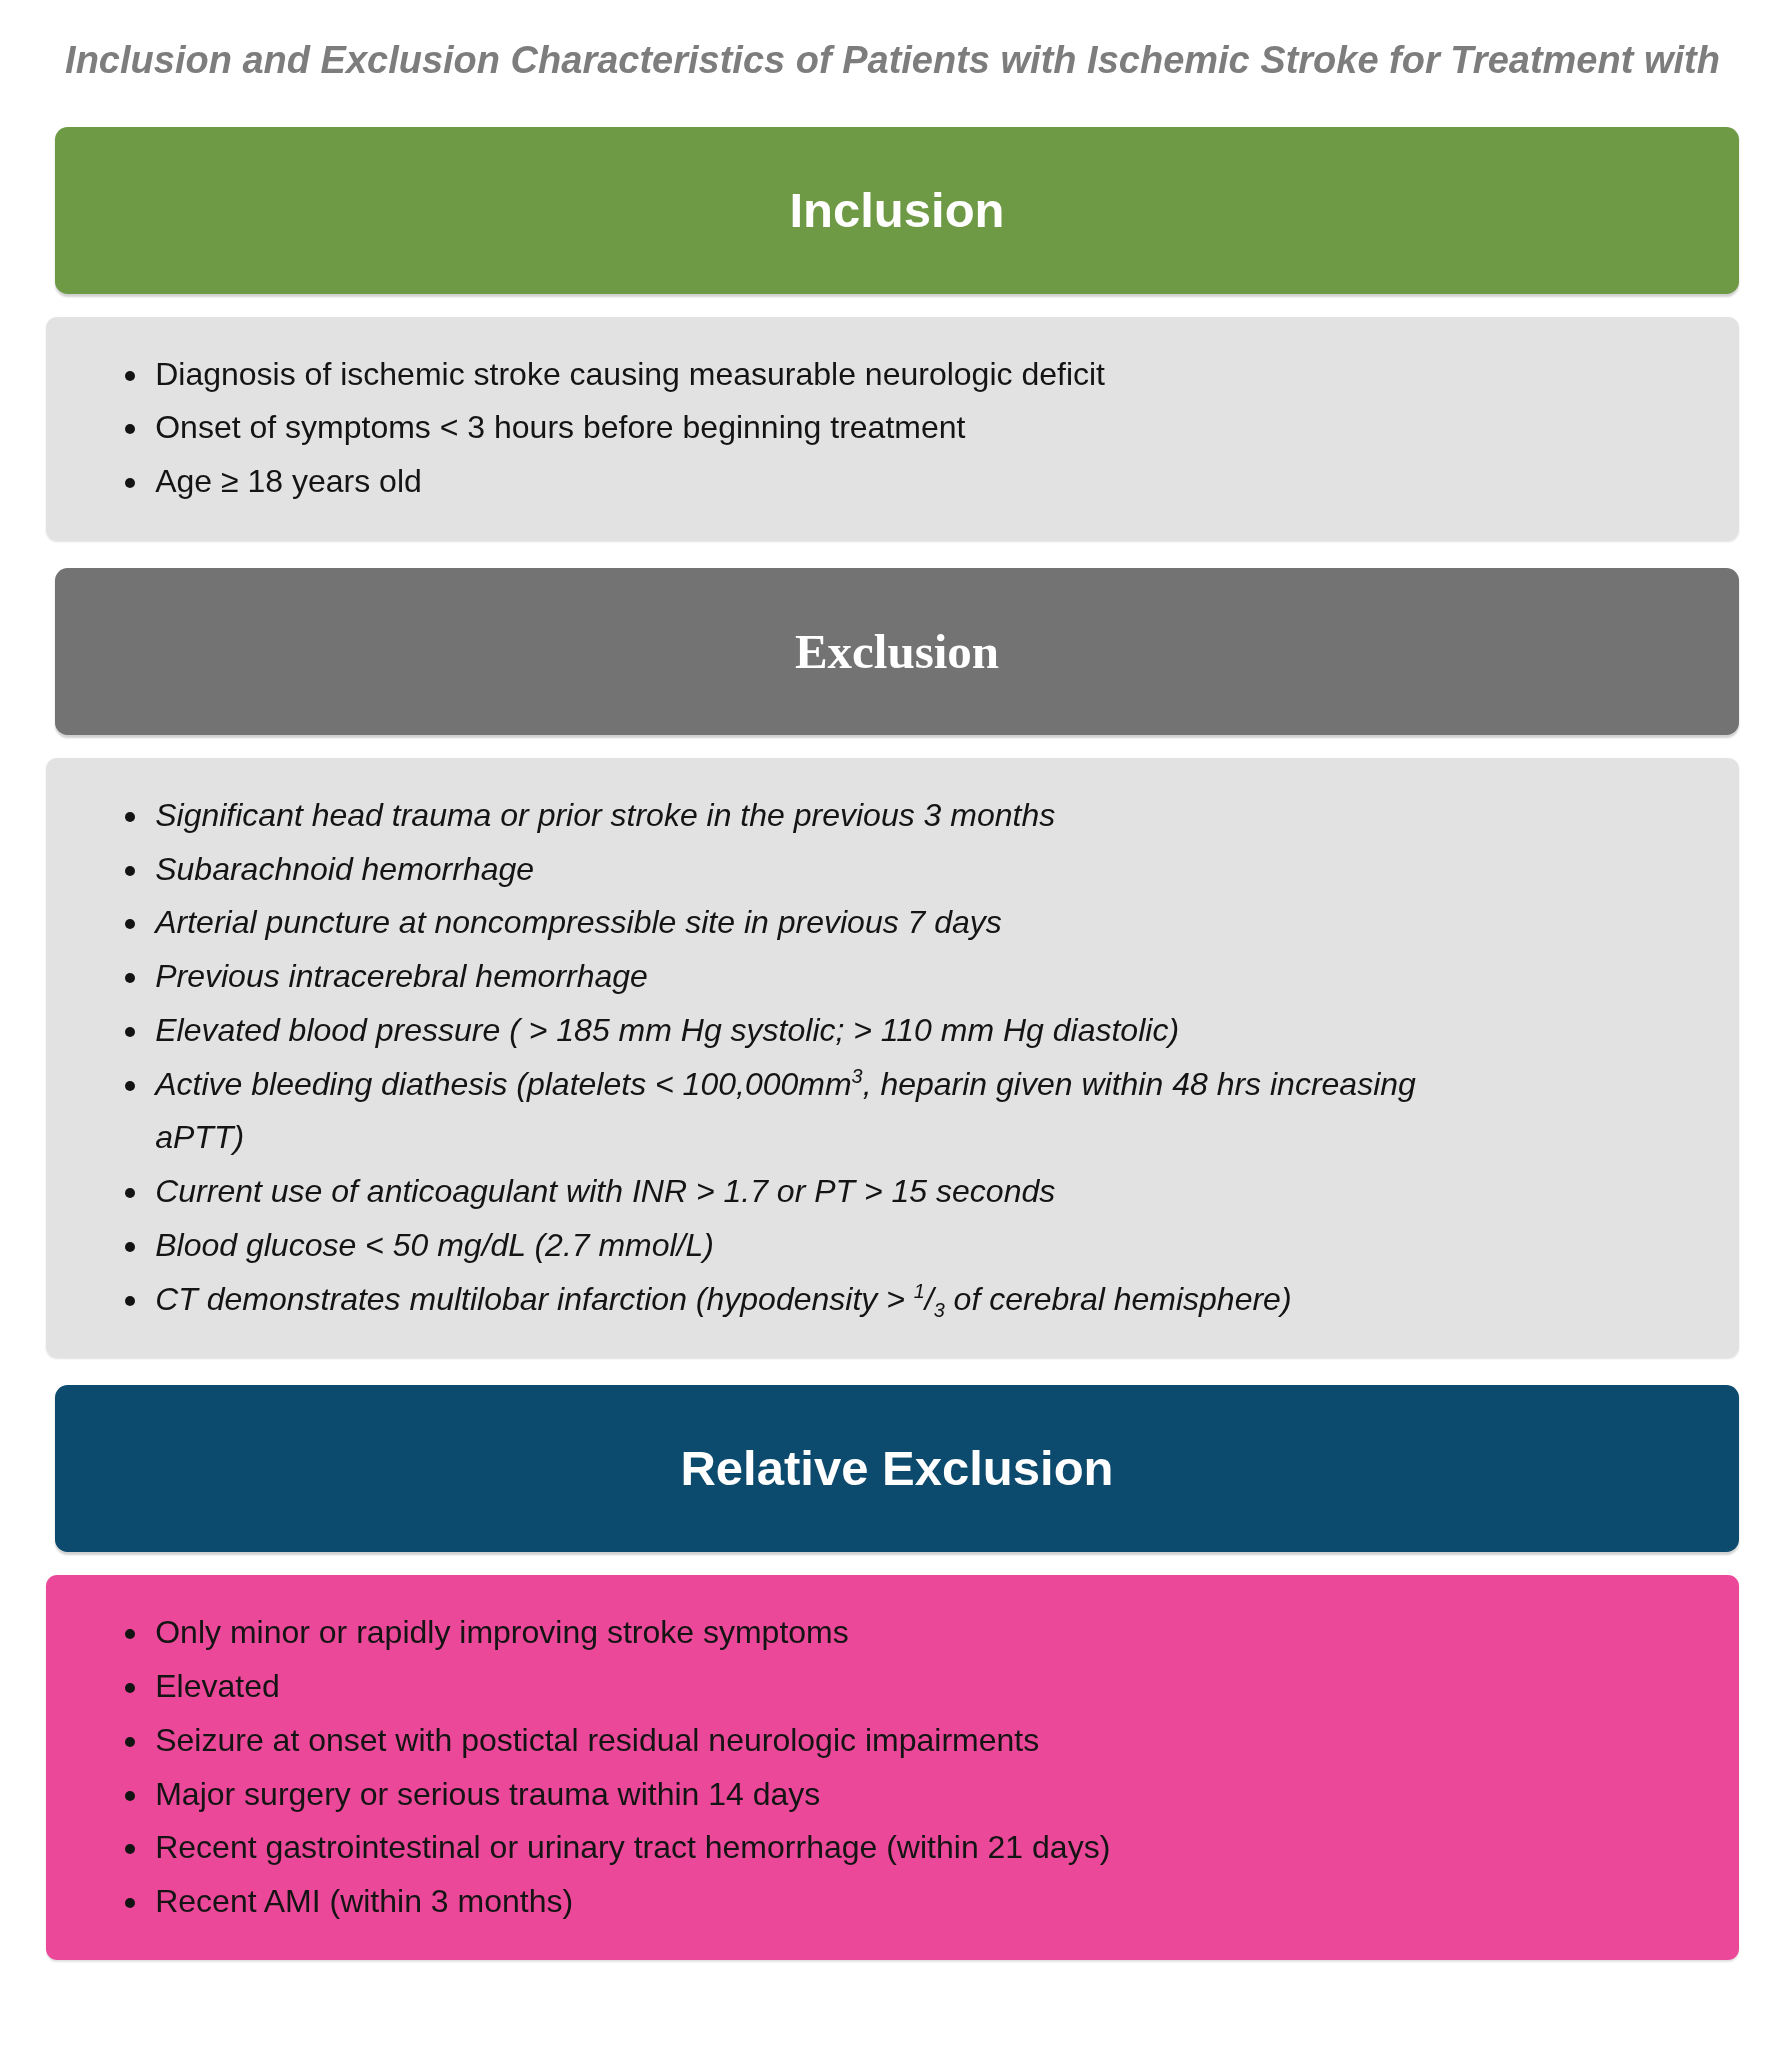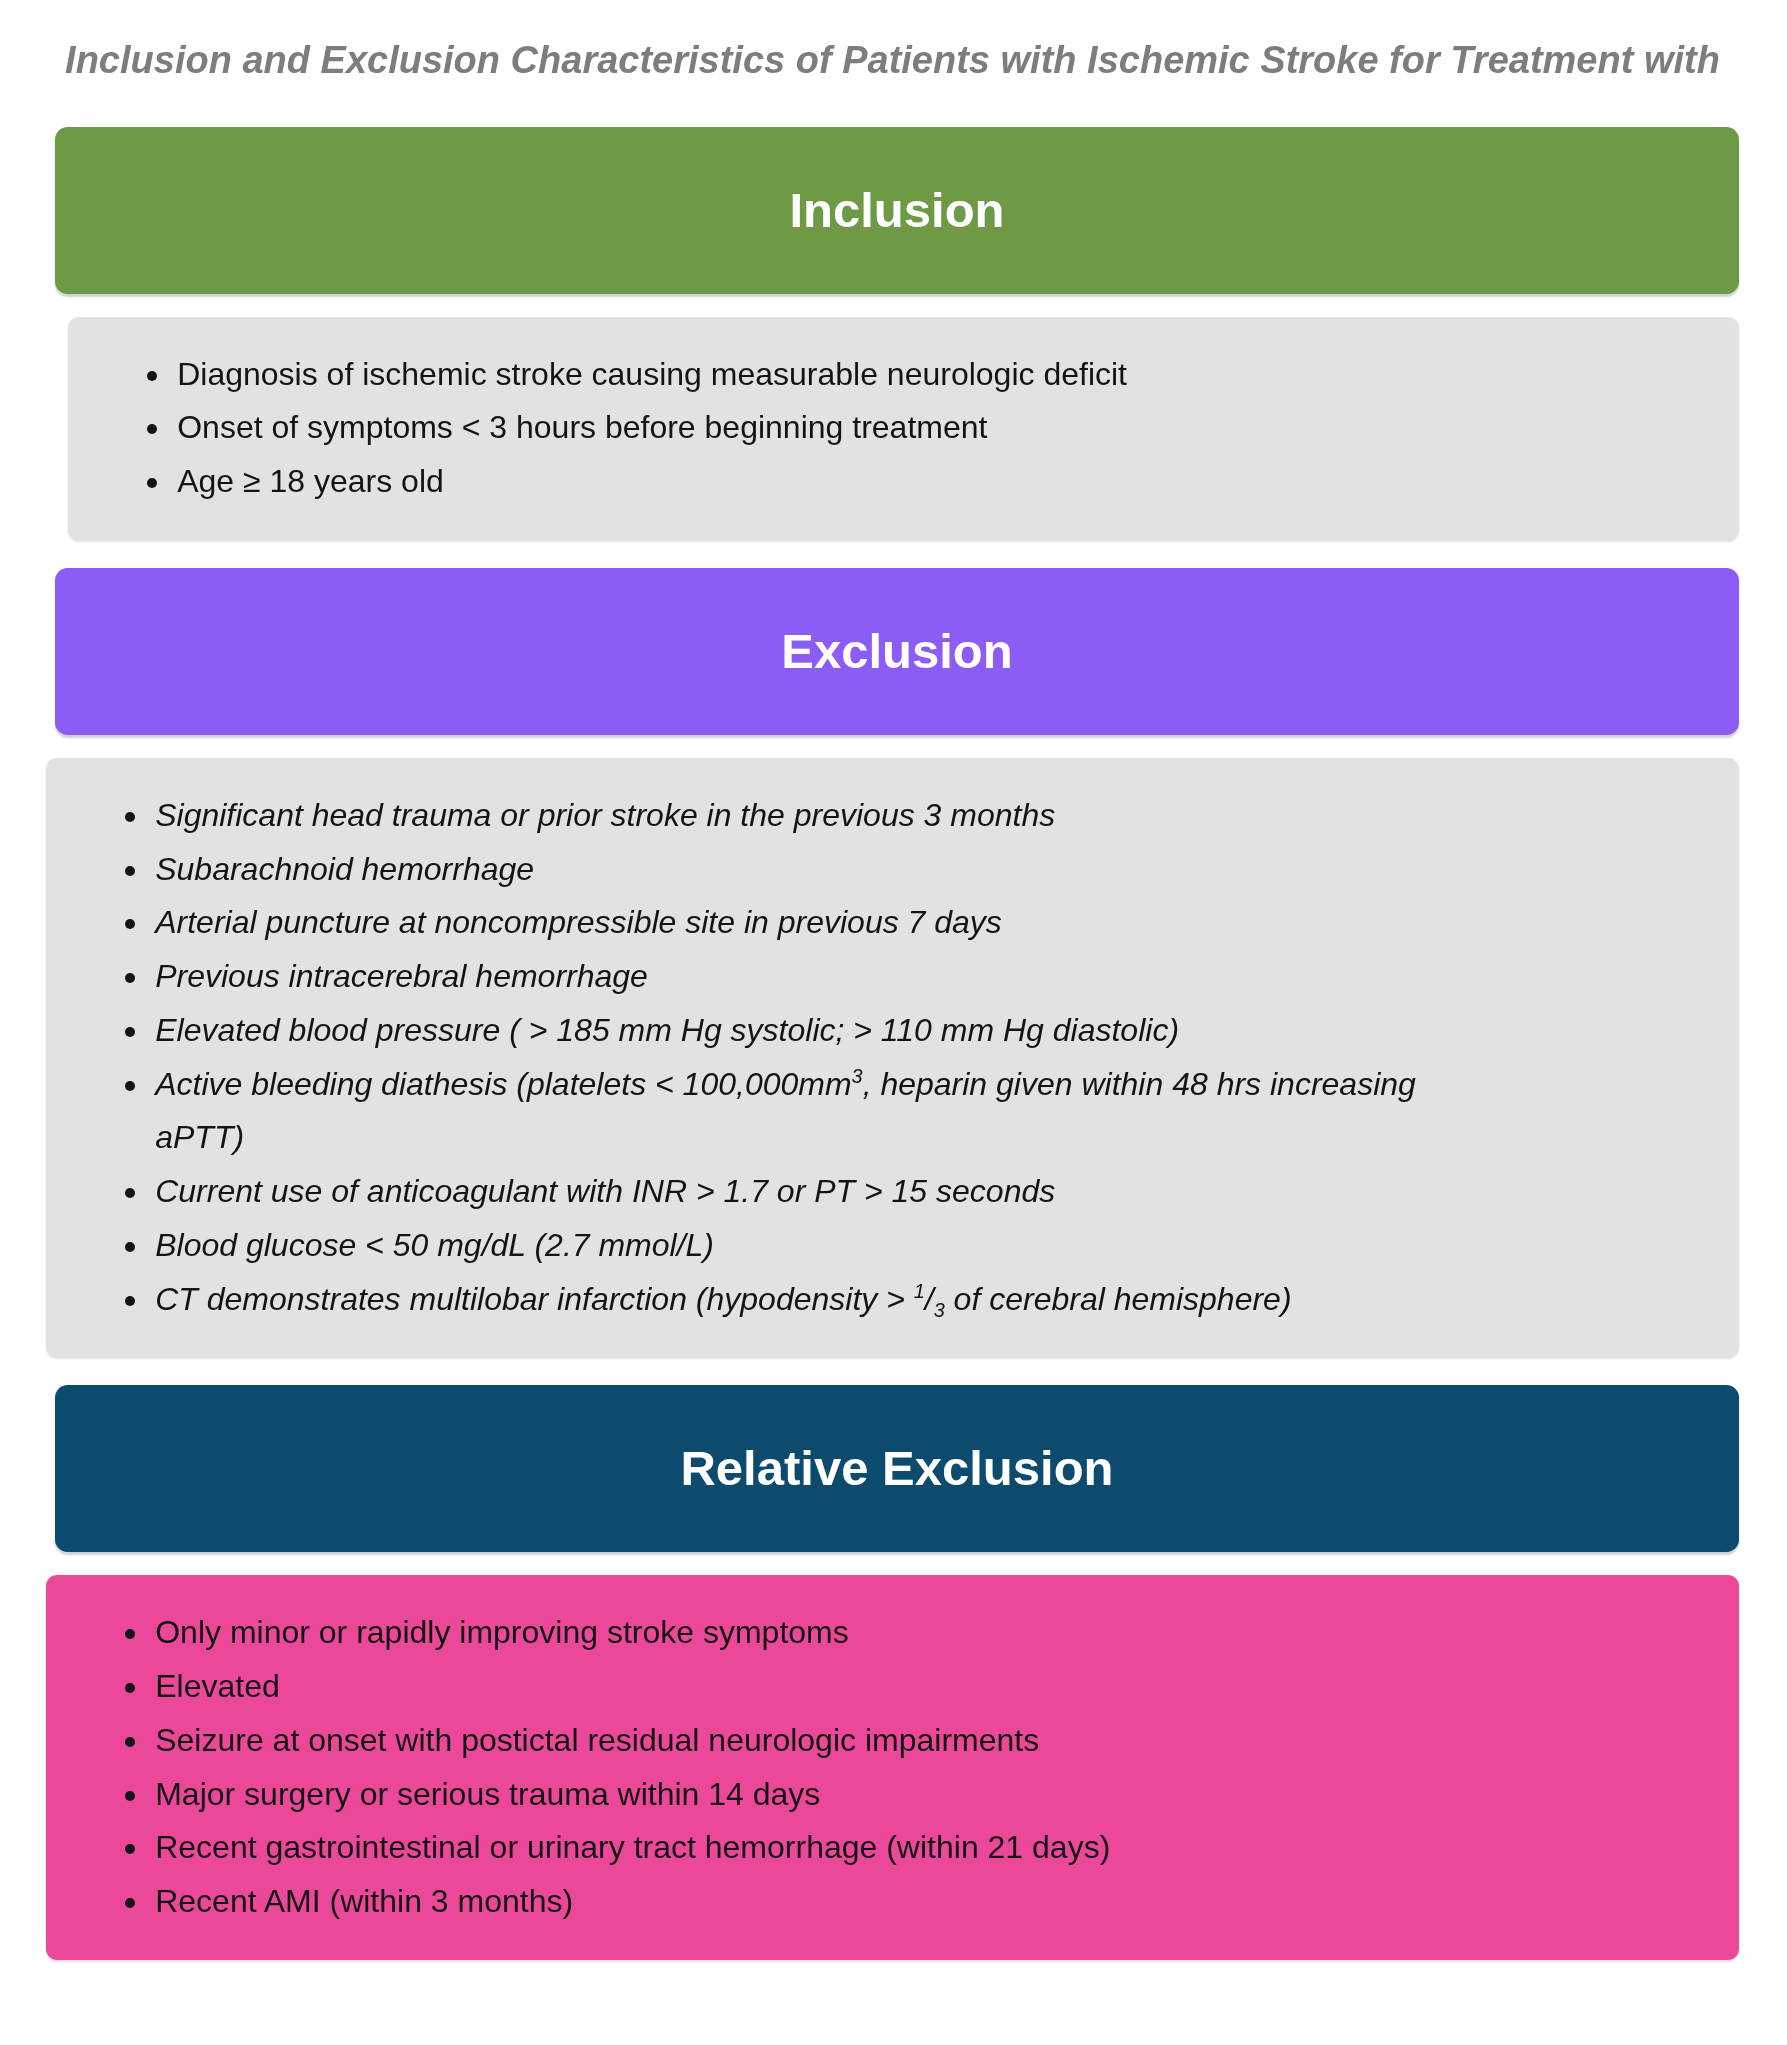--- a/index.html
+++ b/index.html
@@ -64,31 +64,31 @@
 <body>
 
 <div class="page">
 
   <h1 class="title" style="color: rgb(125, 125, 125);">
     <div class="title-line">Inclusion and Exclusion Characteristics of Patients with Ischemic Stroke for Treatment with</div>
   </h1>
 
   <section>
     <div class="band band-inclusion" style="background: rgb(111, 154, 69);">Inclusion</div>
-    <div class="listbox" style="background: rgb(226, 226, 226); margin-left: 22px;">
+    <div class="listbox" style="background: rgb(226, 226, 226);">
       <ul>
           <li>Diagnosis of ischemic stroke causing measurable neurologic deficit</li>
           <li>Onset of symptoms &lt; 3 hours before beginning treatment</li>
           <li>Age ≥ 18 years old</li>
         </ul>
     </div>
   </section>
 
   <section>
-    <div class="band band-exclusion" style="background: #8b5cf6;">Exclusion</div>
+    <div class="band band-exclusion" style="background: #737373; font-family: Liberation Serif, serif;">Exclusion</div>
     <div class="listbox" style="background: rgb(226, 226, 226); font-style: italic;">
       <ul>
           <li>Significant head trauma or prior stroke in the previous 3 months</li>
           <li>Subarachnoid hemorrhage</li>
           <li>Arterial puncture at noncompressible site in previous 7 days</li>
           <li>Previous intracerebral hemorrhage</li>
           <li>Elevated blood pressure ( &gt; 185 mm Hg systolic; &gt; 110 mm Hg diastolic)</li>
           <li>Active bleeding diathesis (platelets &lt; 100,000mm<sup>3</sup>, heparin given within 48 hrs increasing<br>aPTT)</li>
           <li>Current use of anticoagulant with INR &gt; 1.7 or PT &gt; 15 seconds</li>
           <li>Blood glucose &lt; 50 mg/dL (2.7 mmol/L)</li>

